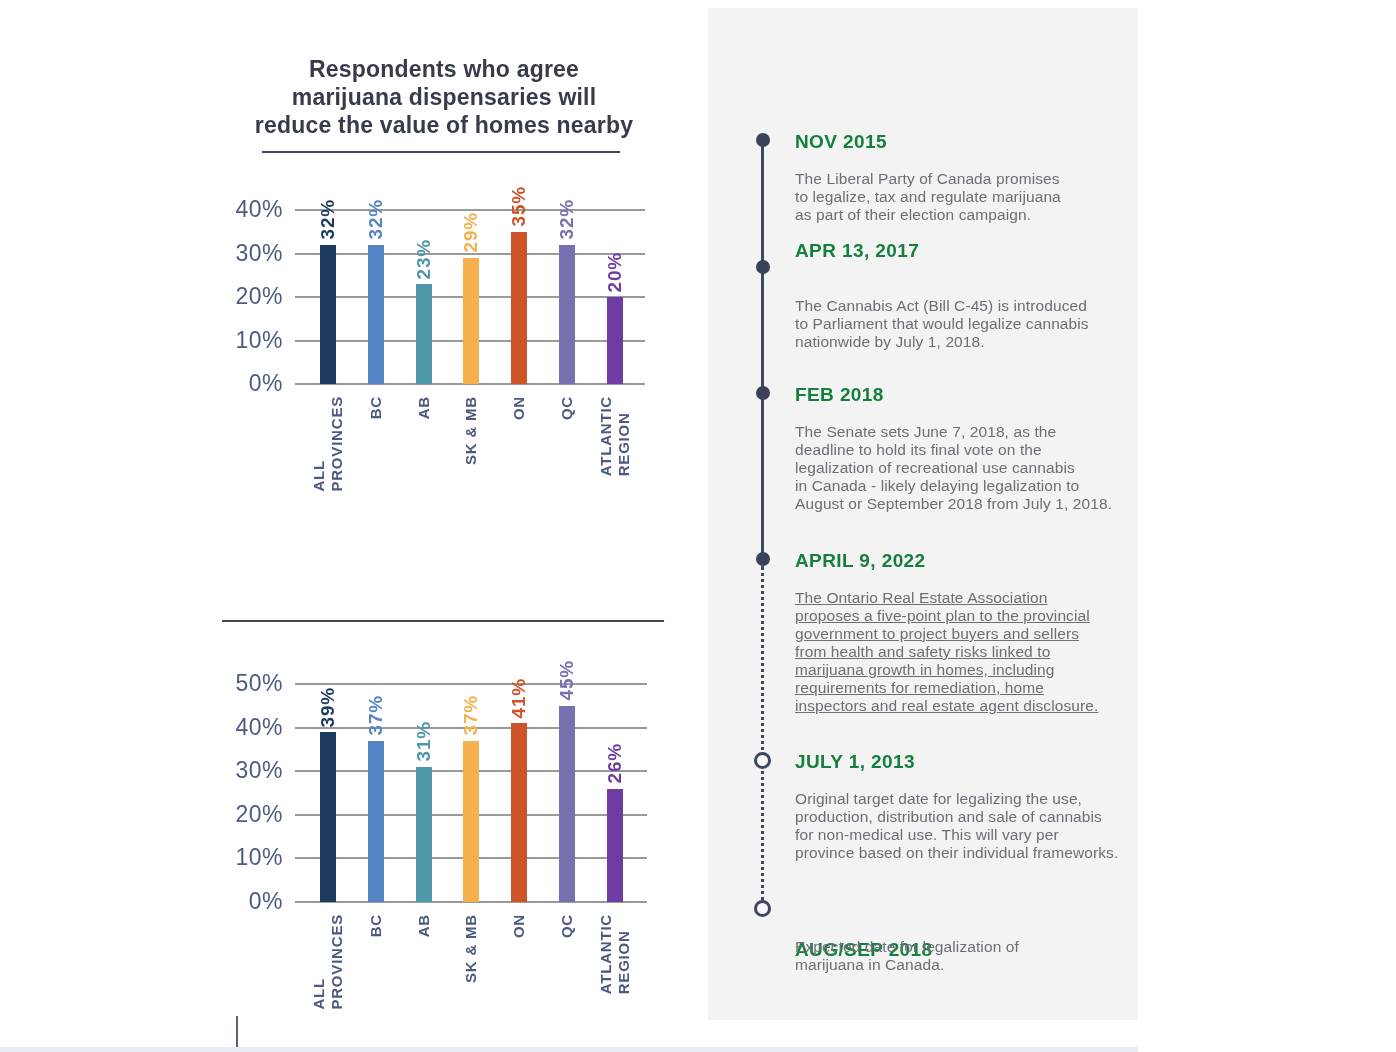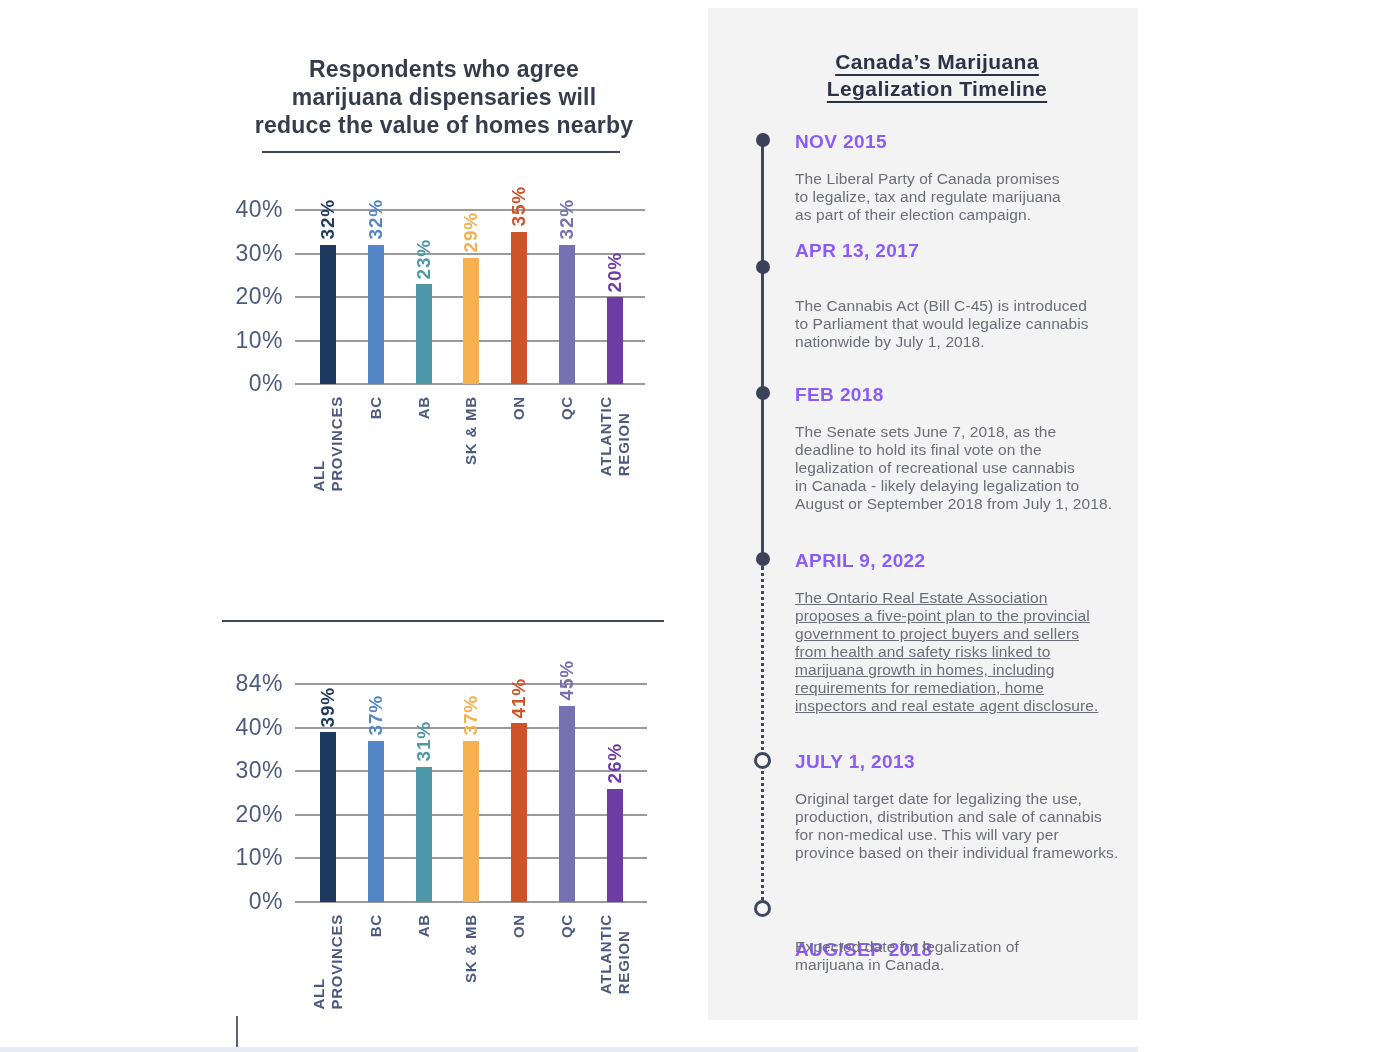--- a/index.html
+++ b/index.html
@@ -43,21 +43,21 @@
   .tl-title {
     position:absolute; top:40px; left:0; width:100%; text-align:center;
     font-size:21px; font-weight:bold; color:#2c3248; line-height:1.3;
     text-decoration:underline; text-decoration-thickness:2px; text-underline-offset:5px;
     white-space:pre-line; letter-spacing:0.4px;
   }
   .tl-line-solid  { position:absolute; left:53px; width:3px; background:#3f4760; z-index:1; }
   .tl-line-dotted { position:absolute; left:53px; width:0; border-left:3px dotted #3f4760; z-index:1; }
   .tl-dot  { position:absolute; left:48px; width:14px; height:14px; border-radius:50%; background:#3a4158; z-index:2; }
   .tl-ring { position:absolute; left:46px; width:11px; height:11px; border-radius:50%; border:3px solid #3f4760; background:#f7f7f8; z-index:2; }
-  .tl-date { position:absolute; left:87px; font-size:19px; font-weight:bold; color:#8b5cf6; letter-spacing:0.4px; }
+  .tl-date { position:absolute; left:87px; font-size:19px; font-weight:bold; color:#15803d; letter-spacing:0.4px; }
   .tl-text {
     position:absolute; left:87px; width:372px; font-size:15.5px; color:#6b6e76;
     line-height:18px; white-space:pre-line; letter-spacing:0.1px;
   }
 
   .bottom-strip { position:absolute; left:0; bottom:0; width:100%; height:5px; background:#e8ecf7; }
   .stray-tick { position:absolute; left:236px; top:1016px; width:2px; height:32px; background:#5c6375; }
 </style>
 </head>
 <body>
@@ -110,21 +110,21 @@
       <div class="ytick" style="left: -96px; top: 204px;">0%</div>
       <div class="gridline" style="top: 173px; width: 352px;"></div>
       <div class="ytick" style="left: -96px; top: 160px;">10%</div>
       <div class="gridline" style="top: 130px; width: 352px;"></div>
       <div class="ytick" style="left: -96px; top: 117px;">20%</div>
       <div class="gridline" style="top: 86px; width: 352px;"></div>
       <div class="ytick" style="left: -96px; top: 73px;">30%</div>
       <div class="gridline" style="top: 43px; width: 352px;"></div>
       <div class="ytick" style="left: -96px; top: 30px;">40%</div>
       <div class="gridline" style="top: -1px; width: 352px;"></div>
-      <div class="ytick" style="left: -96px; top: -14px;">84%</div>
+      <div class="ytick" style="left: -96px; top: -14px;">50%</div>
       <div class="bar" style="left: 25px; height: 170.04px; background: rgb(30, 58, 94);"></div>
       <div class="val-label" style="color: rgb(30, 58, 94); bottom: 175.04px; left: 22px;">39%</div>
       <div class="x-label" style="top: 230px; left: 15px;">ALL
 PROVINCES</div>
       <div class="bar" style="left: 73px; height: 161.32px; background: rgb(84, 134, 198);"></div>
       <div class="val-label" style="color: rgb(84, 134, 198); bottom: 166.32px; left: 70px;">37%</div>
       <div class="x-label" style="top: 230px; left: 72px;">BC</div>
       <div class="bar" style="left: 121px; height: 135.16px; background: rgb(79, 152, 169);"></div>
       <div class="val-label" style="color: rgb(79, 152, 169); bottom: 140.16px; left: 118px;">31%</div>
       <div class="x-label" style="top: 230px; left: 120px;">AB</div>
@@ -137,22 +137,20 @@
       <div class="bar" style="left: 264px; height: 196.2px; background: rgb(118, 114, 178);"></div>
       <div class="val-label" style="color: rgb(118, 114, 178); bottom: 201.2px; left: 261px;">45%</div>
       <div class="x-label" style="top: 230px; left: 263px;">QC</div>
       <div class="bar" style="left: 312px; height: 113.36px; background: rgb(111, 60, 164);"></div>
       <div class="val-label" style="color: rgb(111, 60, 164); bottom: 118.36px; left: 309px;">26%</div>
       <div class="x-label" style="top: 230px; left: 302px;">ATLANTIC
 REGION</div>
     </div>
 
   <div class="panel">
-    <div class="tl-title">Canada’s Marijuana
-Legalization Timeline</div>
     <div class="tl-line-solid" id="tl-solid" style="top: 132px; height: 419px;"></div>
     <div class="tl-line-dotted" id="tl-dotted" style="top: 558px; height: 342px;"></div>
     <div id="tl-entries">
         <div class="tl-dot" style="top: 125px;"></div>
         <div class="tl-date" style="top: 123px;">NOV 2015</div>
         <div class="tl-text" style="top: 162px;">The Liberal Party of Canada promises
 to legalize, tax and regulate marijuana
 as part of their election campaign.</div>
         <div class="tl-dot" style="top: 252px;"></div>
         <div class="tl-date" style="top: 232px;">APR 13, 2017</div>

